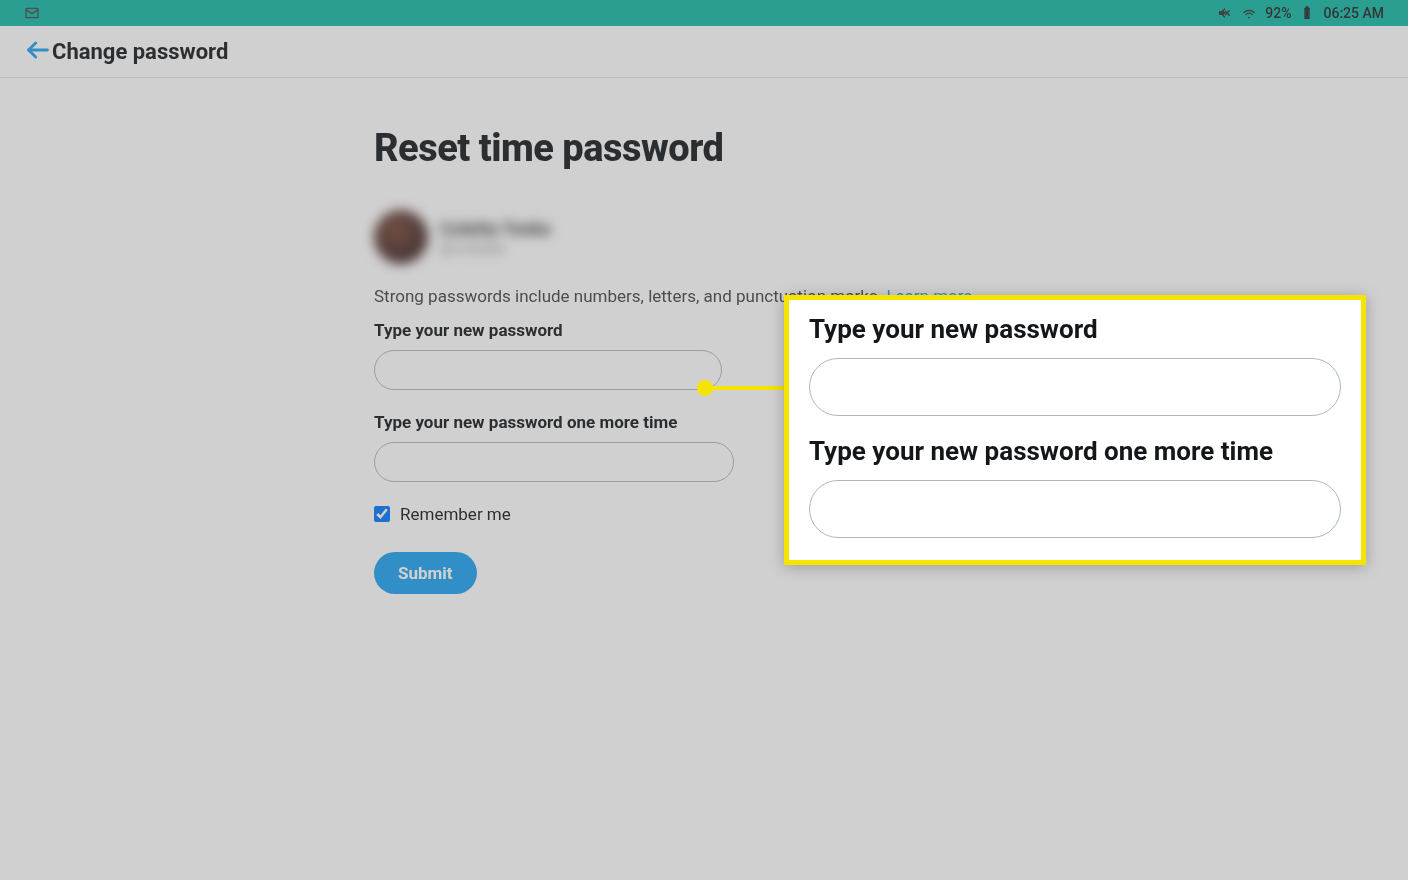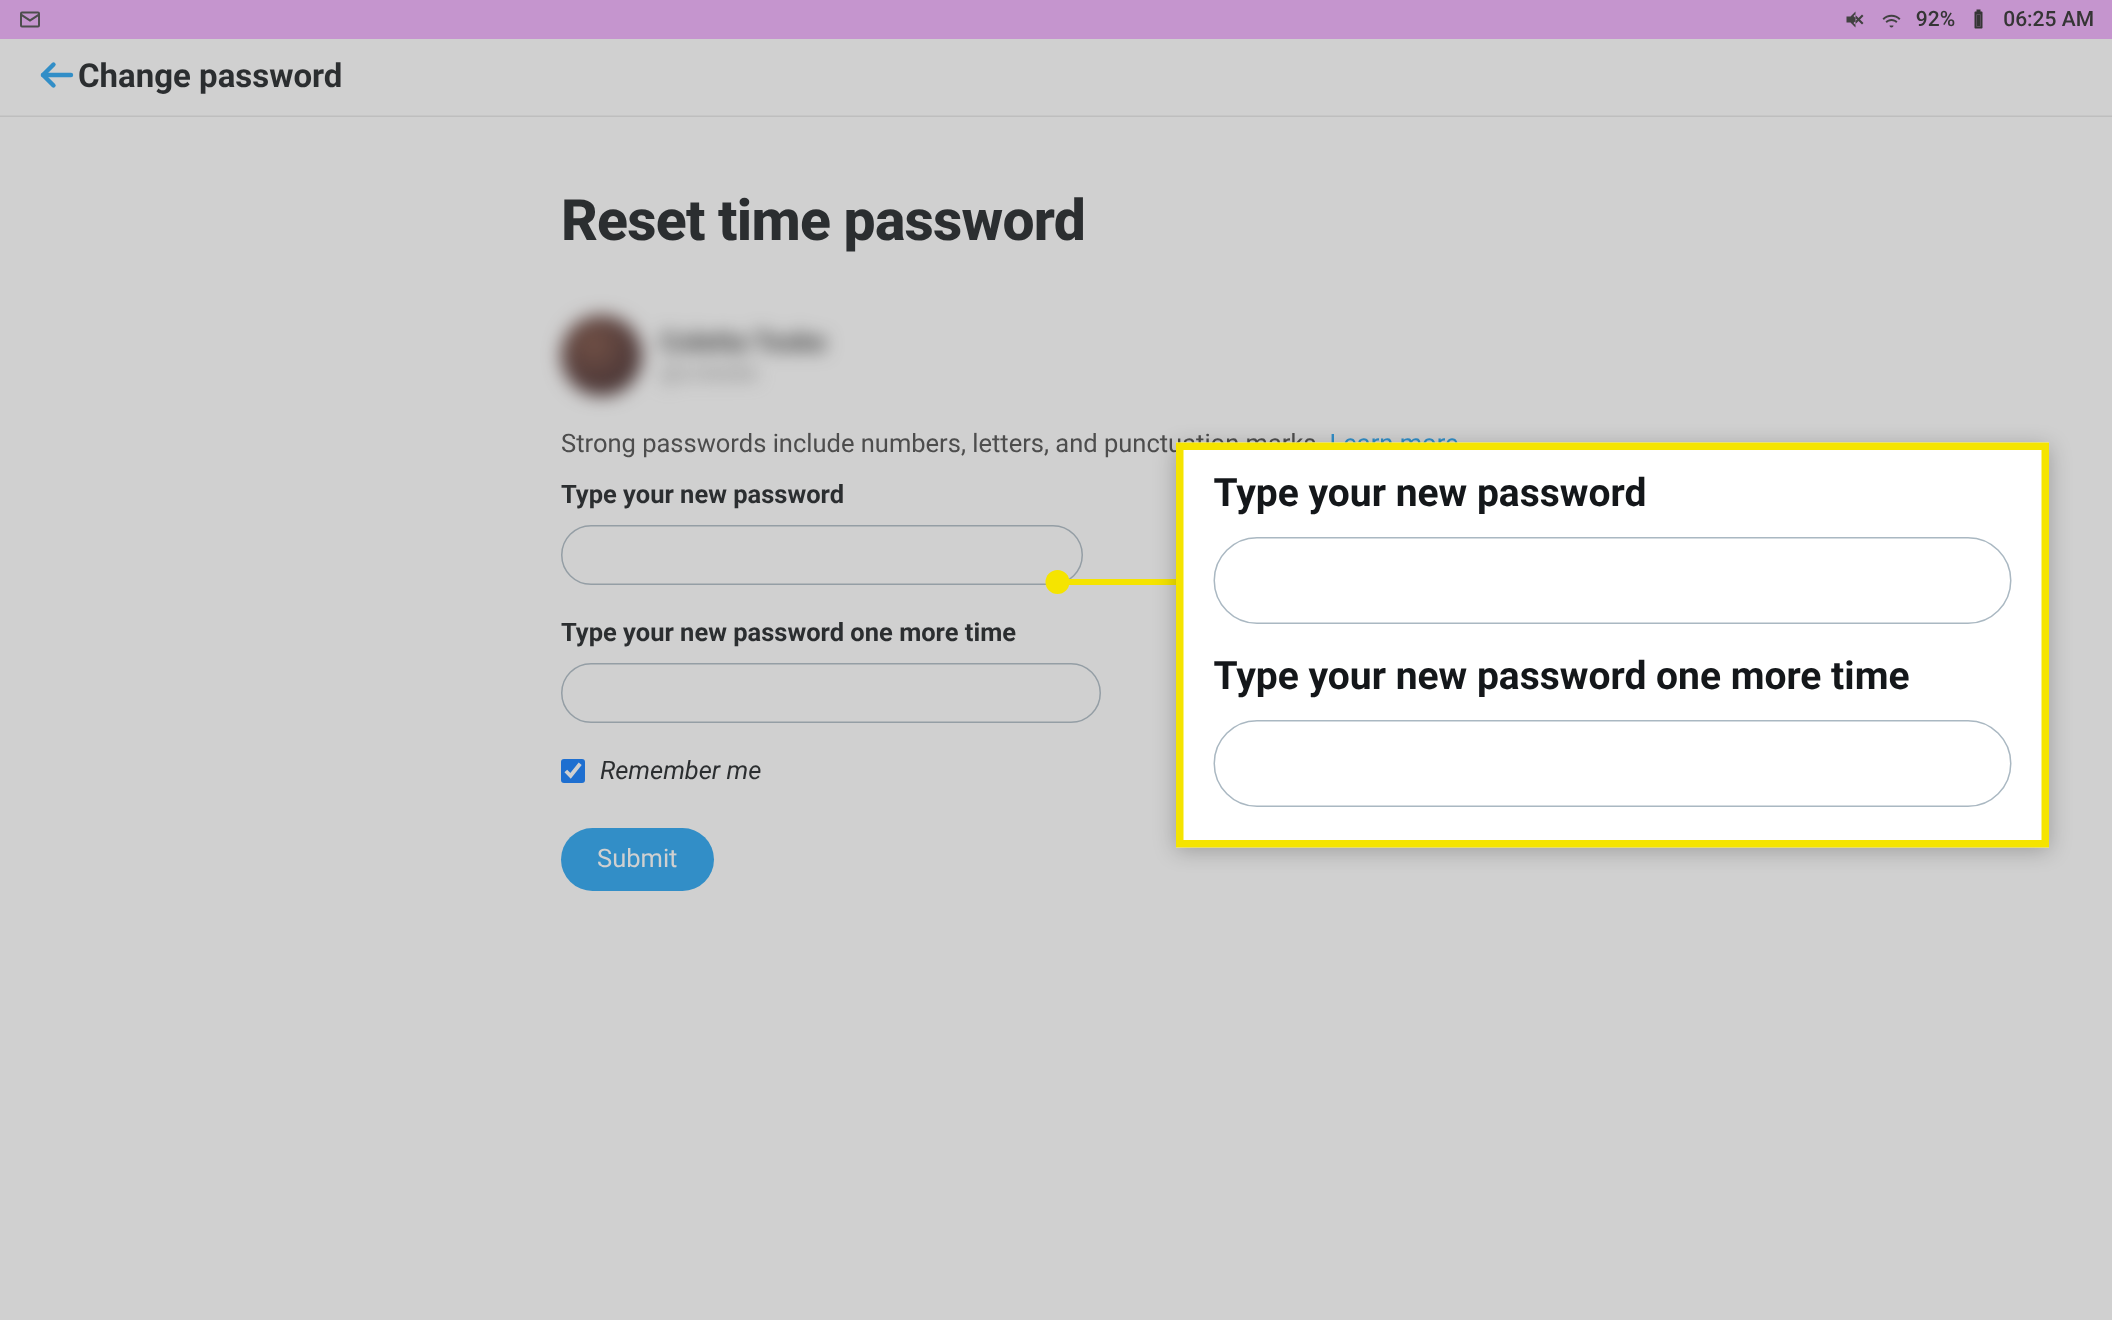--- a/index.html
+++ b/index.html
@@ -17,24 +17,24 @@
     }
     .dim-overlay {
       position: absolute;
       inset: 0;
       background: rgba(100,100,100,0.3);
       z-index: 5;
       pointer-events: none;
     }
     .status-bar {
       height: 26px;
-      background: #f0abfc;
-      display: flex;
-      align-items: center;
-      padding: 0 12px;
+      background: #14b8a6;
+      display: flex;
+      align-items: center;
+      padding: 0 24px;
       font-size: 14px;
       color: #222;
       position: relative;
       z-index: 1;
       gap: 29px;
     }
     .status-left { display: flex; align-items: center; gap: 6px; }
     .status-right {
       margin-left: auto;
       display: flex;
@@ -114,28 +114,28 @@
     .text-input.narrow { width: 348px; }
     .remember-row {
       display: flex;
       align-items: center;
       gap: 10px;
       margin-bottom: 28px;
     }
     .remember-row input[type=checkbox]{
       width: 16px; height: 16px;
     }
-    .remember-row label { font-size: 17px; color: #14171a; font-style: italic; }
+    .remember-row label { font-size: 17px; color: #14171a; }
     .submit-btn {
       background: #1da1f2;
       color: #fff;
       border: none;
       border-radius: 22px;
       font-size: 17px;
-      font-weight: 400;
+      font-weight: 700;
       padding: 11px 24px;
       cursor: pointer;
     }
 
     
     .callout {
       position: absolute;
       left: 784px;
       top: 295px;
       width: 582px;

